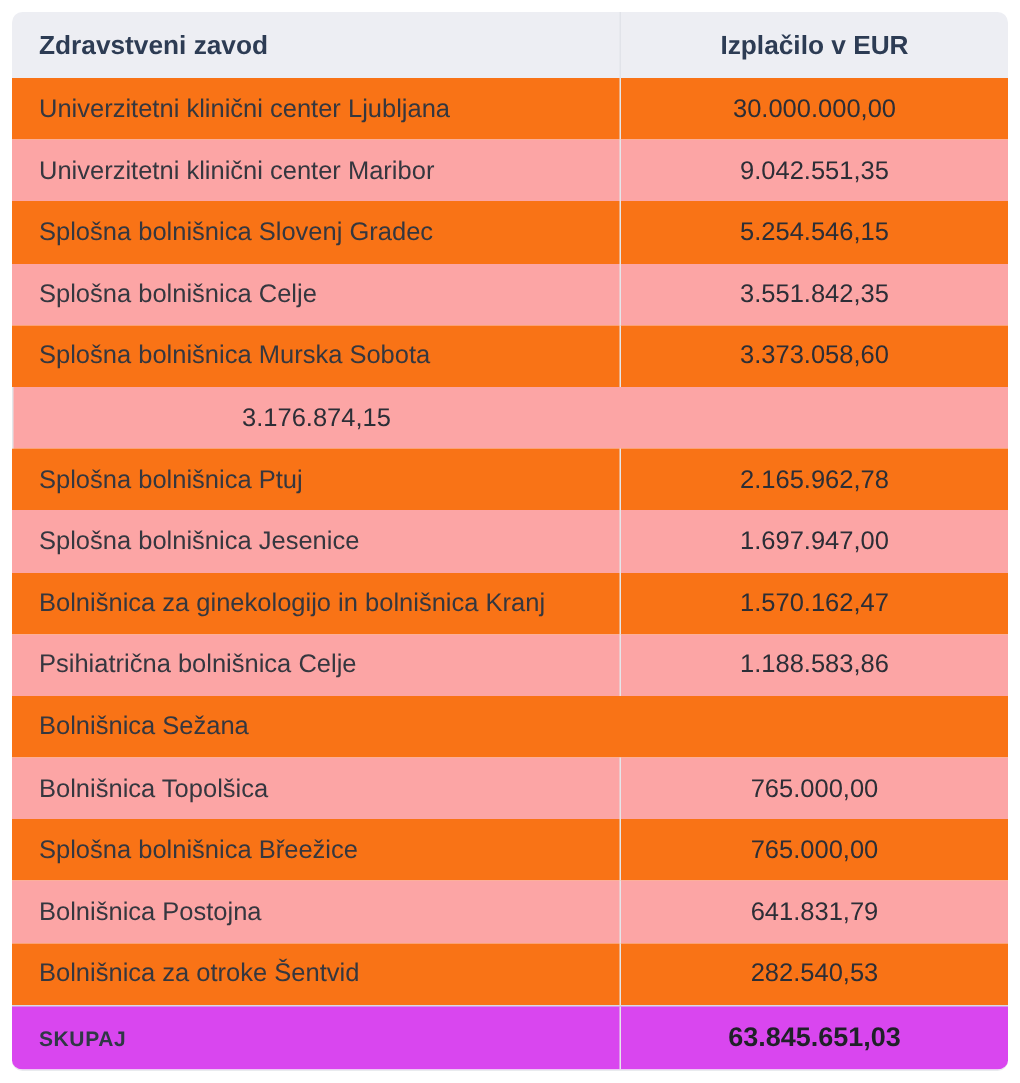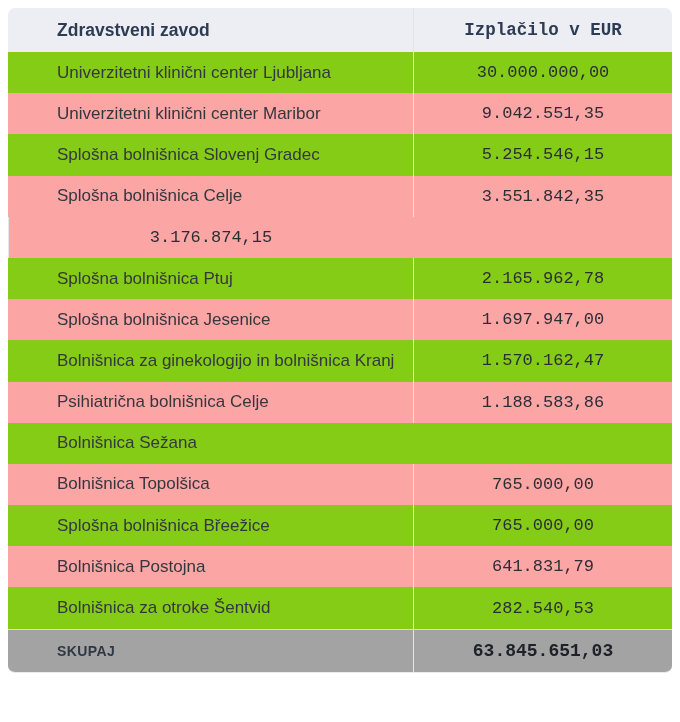--- a/index.html
+++ b/index.html
@@ -17,59 +17,57 @@
     border-radius: 7px;
     overflow: hidden;
     border-bottom: 1px solid #e9ebee;
   }
   .row {
     display: grid;
     grid-template-columns: 405px 1fr;
     align-items: stretch;
     height: 41.2px;
   }
-  .row.odd  { background: #84cc16; }
+  .row.odd  { background: #f97316; }
   .row.even { background: #fca5a5; }
   .cell-name {
     display: flex;
     align-items: center;
-    padding-left: 33px;
+    padding-left: 18px;
     font-size: 17px;
     color: #35373f;
     white-space: nowrap;
-    margin-left: 16px;
   }
   .cell-amount {
     display: flex;
     align-items: center;
     justify-content: center;
     font-size: 17px;
     color: #2c2e36;
     border-left: 1px solid #e4e6ea;
     white-space: nowrap;
-    font-family: Liberation Mono, monospace;
   }
   .header-row {
     height: 44px;
     background: #edeef3;
   }
   .header-row .cell-name {
     font-weight: bold;
     font-size: 17.5px;
     color: #2d3c54;
   }
   .header-row .cell-amount {
     font-weight: bold;
     font-size: 17.5px;
     color: #2d3c54;
     border-left: 1px solid #e1e3e9;
   }
   .footer-row {
     height: 43px;
-    background: #a3a3a3;
+    background: #d946ef;
     border-top: 1px solid #d9dbe0;
   }
   .footer-row .cell-name {
     font-size: 14px;
     font-weight: 600;
     letter-spacing: 0.4px;
     color: #2f3844;
   }
   .footer-row .cell-amount {
     font-size: 18px;
@@ -97,20 +95,24 @@
     <div class="cell-name">Univerzitetni klinični center Maribor</div>
     <div class="cell-amount">9.042.551,35</div>
   </div>
       <div class="row odd">
     <div class="cell-name">Splošna bolnišnica Slovenj Gradec</div>
     <div class="cell-amount">5.254.546,15</div>
   </div>
       <div class="row even">
     <div class="cell-name">Splošna bolnišnica Celje</div>
     <div class="cell-amount">3.551.842,35</div>
+  </div>
+      <div class="row odd">
+    <div class="cell-name">Splošna bolnišnica Murska Sobota</div>
+    <div class="cell-amount">3.373.058,60</div>
   </div>
       <div class="row even">
     <div class="cell-amount">3.176.874,15</div>
   </div>
       <div class="row odd">
     <div class="cell-name">Splošna bolnišnica Ptuj</div>
     <div class="cell-amount">2.165.962,78</div>
   </div>
       <div class="row even">
     <div class="cell-name">Splošna bolnišnica Jesenice</div>

